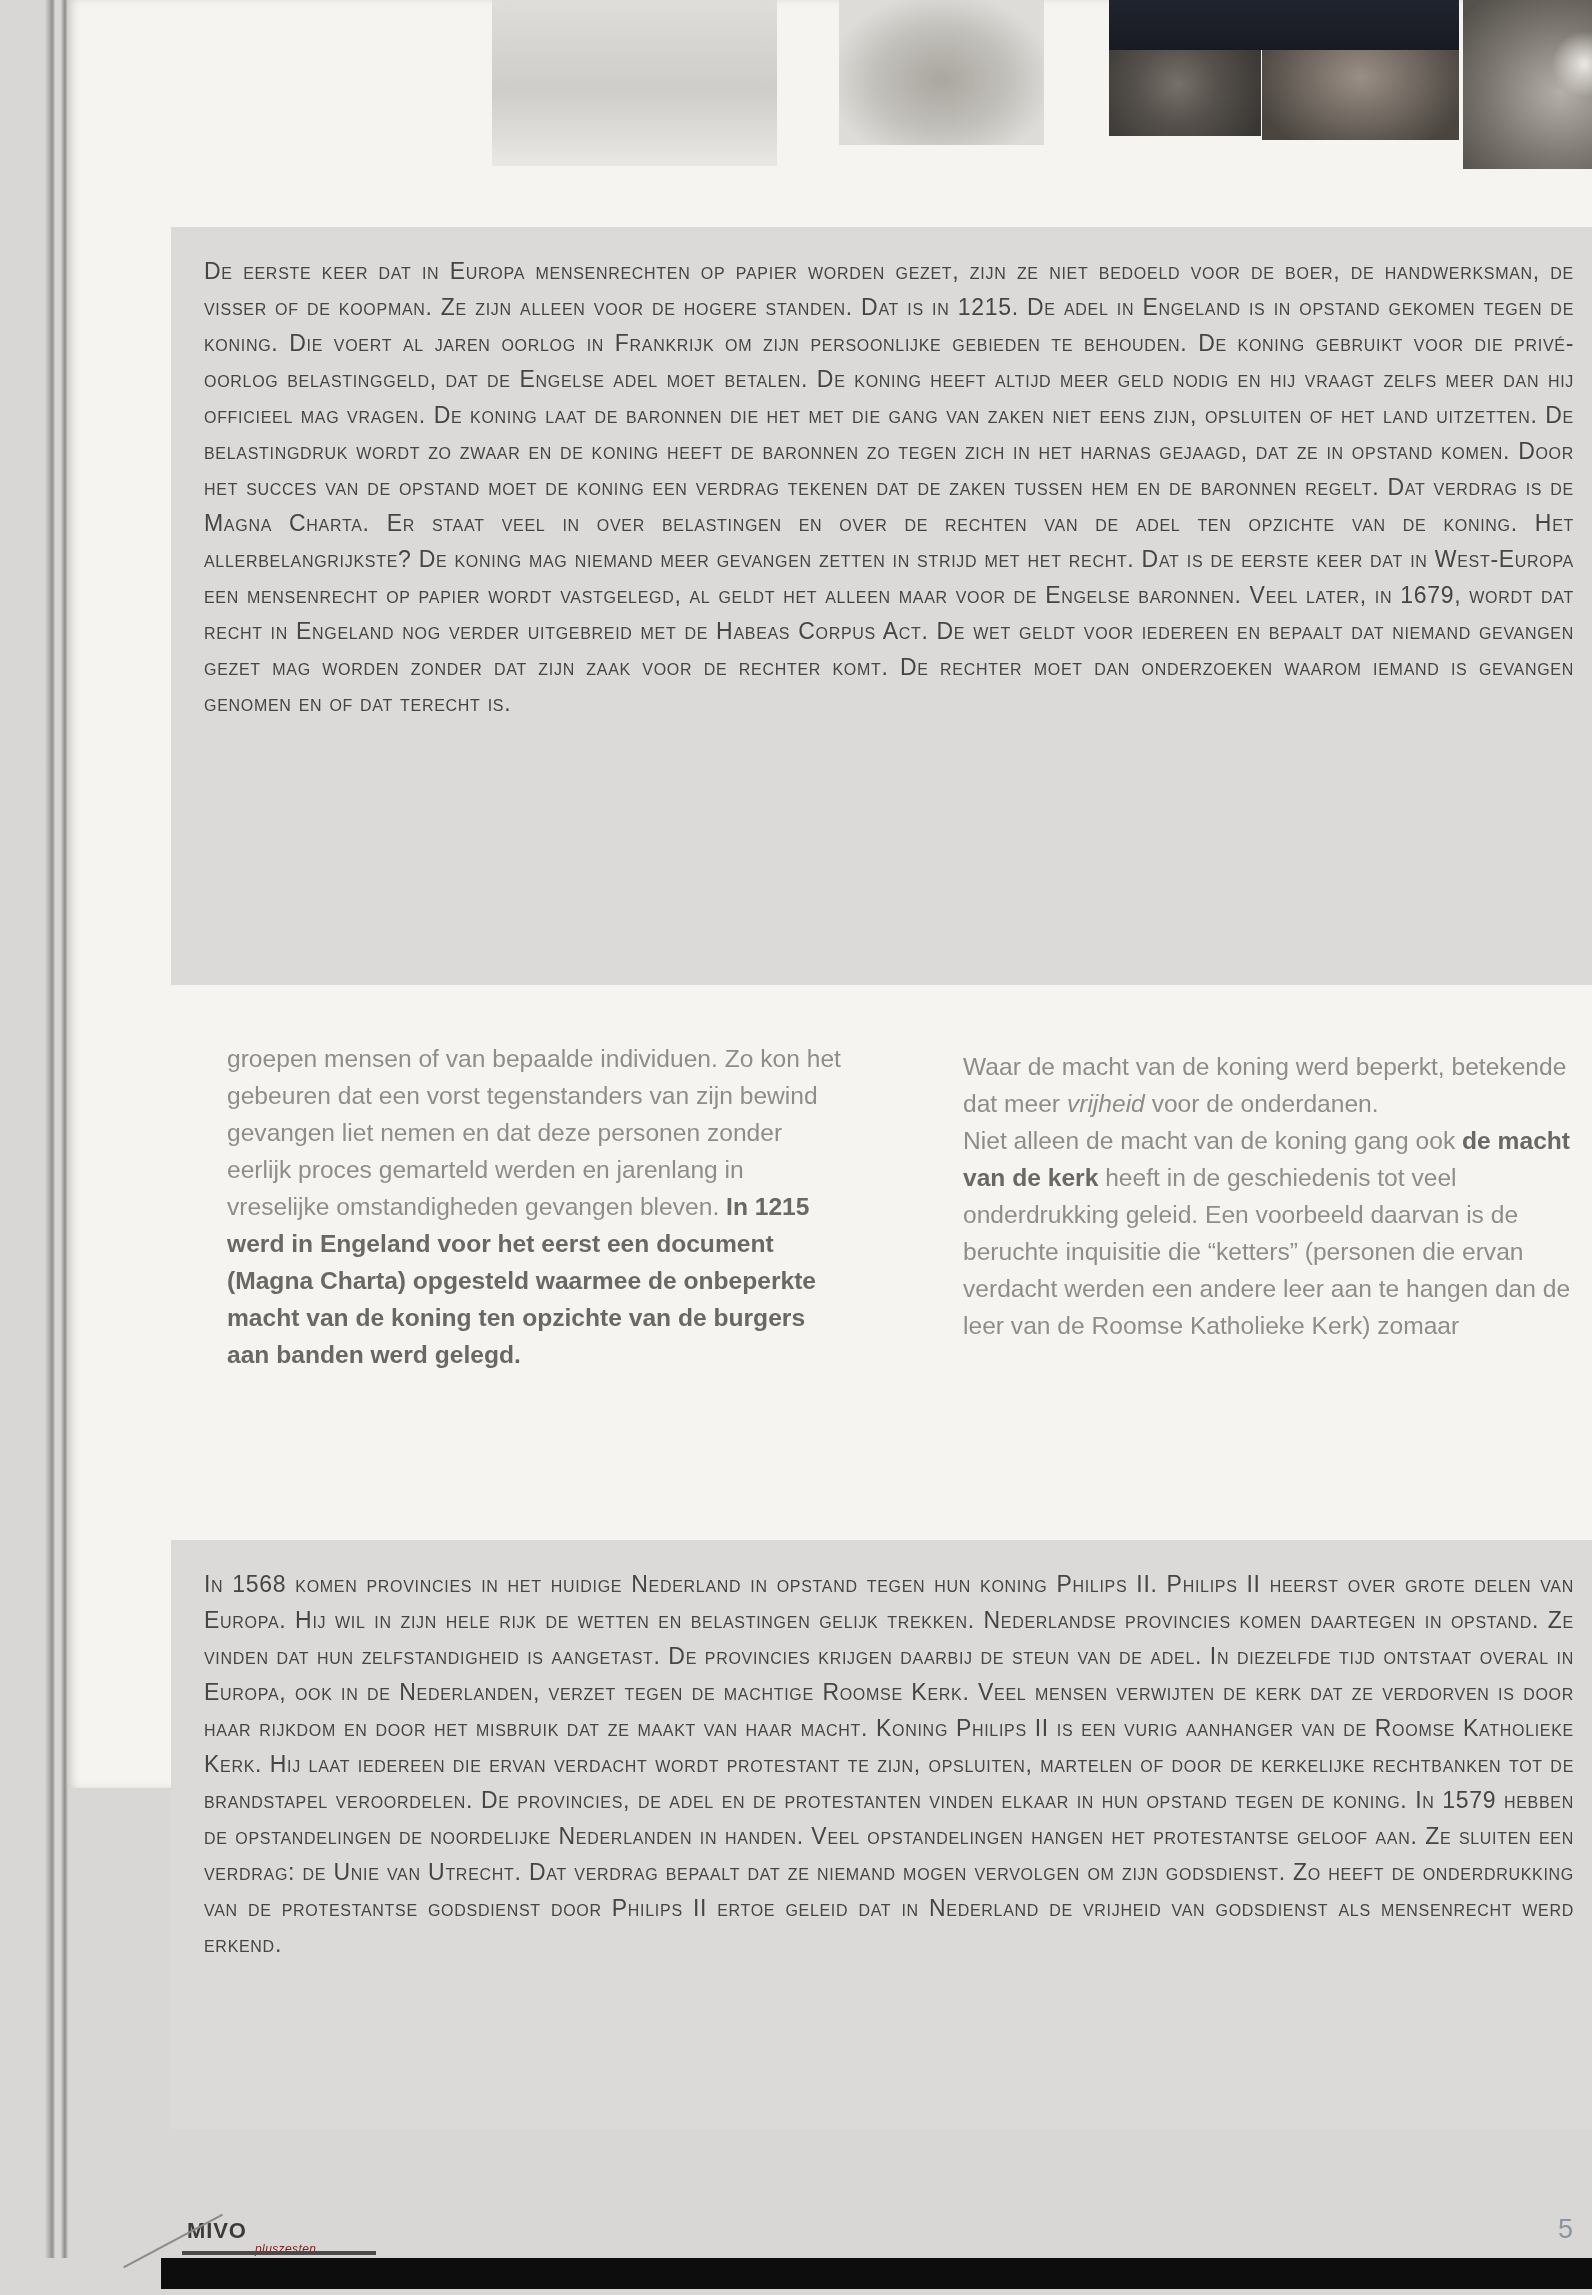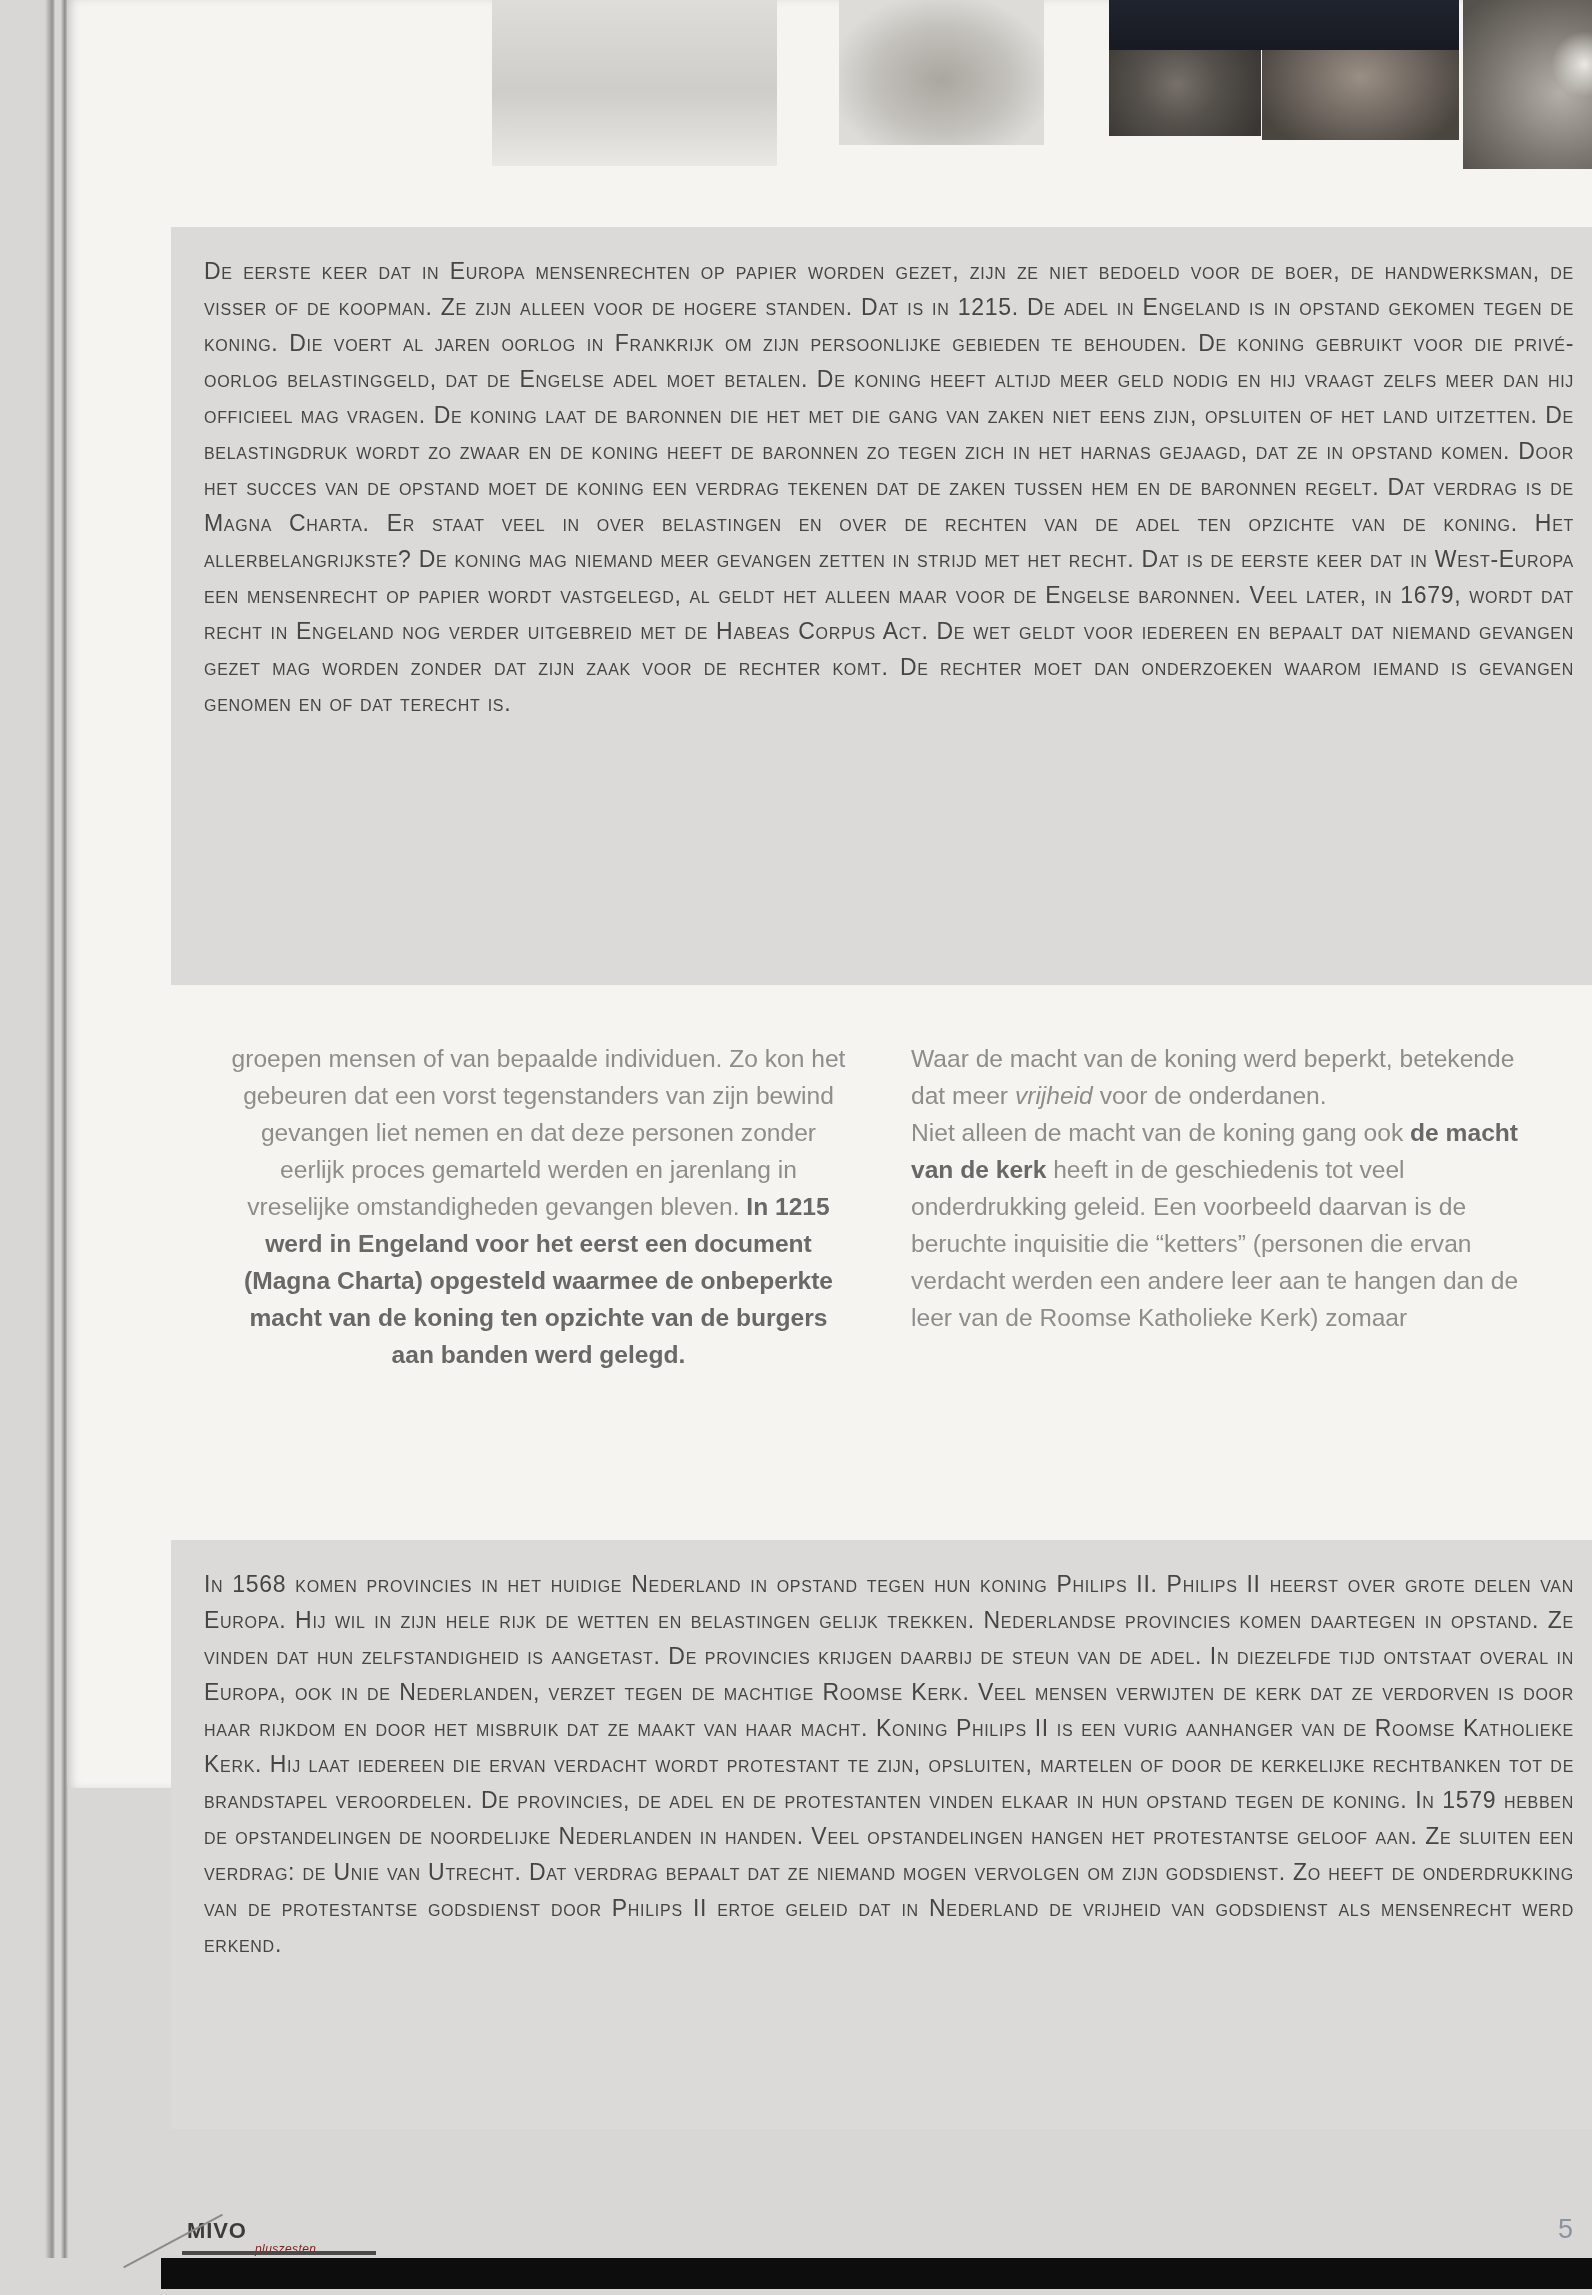--- a/index.html
+++ b/index.html
@@ -62,22 +62,22 @@
     font-size:23px;
     line-height:36px;
     letter-spacing:0.7px;
     color:#454545;
     text-align:justify;
   }
 
   
   .col { position:absolute; top:1040px; font-size:24.6px; line-height:37px; color:#8e8d8a; }
   .col p { margin:0; }
-  .col-left  { left:160px; width:623px;text-align:center; }
-  .col-right { left:844px; width:620px; }
+  .col-left  { left:160px; width:623px; }
+  .col-right { left:896px; width:620px;margin-top:8px; }
   .seg-bold { font-weight:bold; color:#696866; }
   .seg-italic { font-style:italic; }
 
   
   .footer-logo {
     position:absolute; left:120px; top:2218px;
     font-size:22px; font-weight:bold; letter-spacing:0.9px; color:#3b3b3a;
   }
   .footer-logo-sub {
     position:absolute; left:188px; top:2242px;

